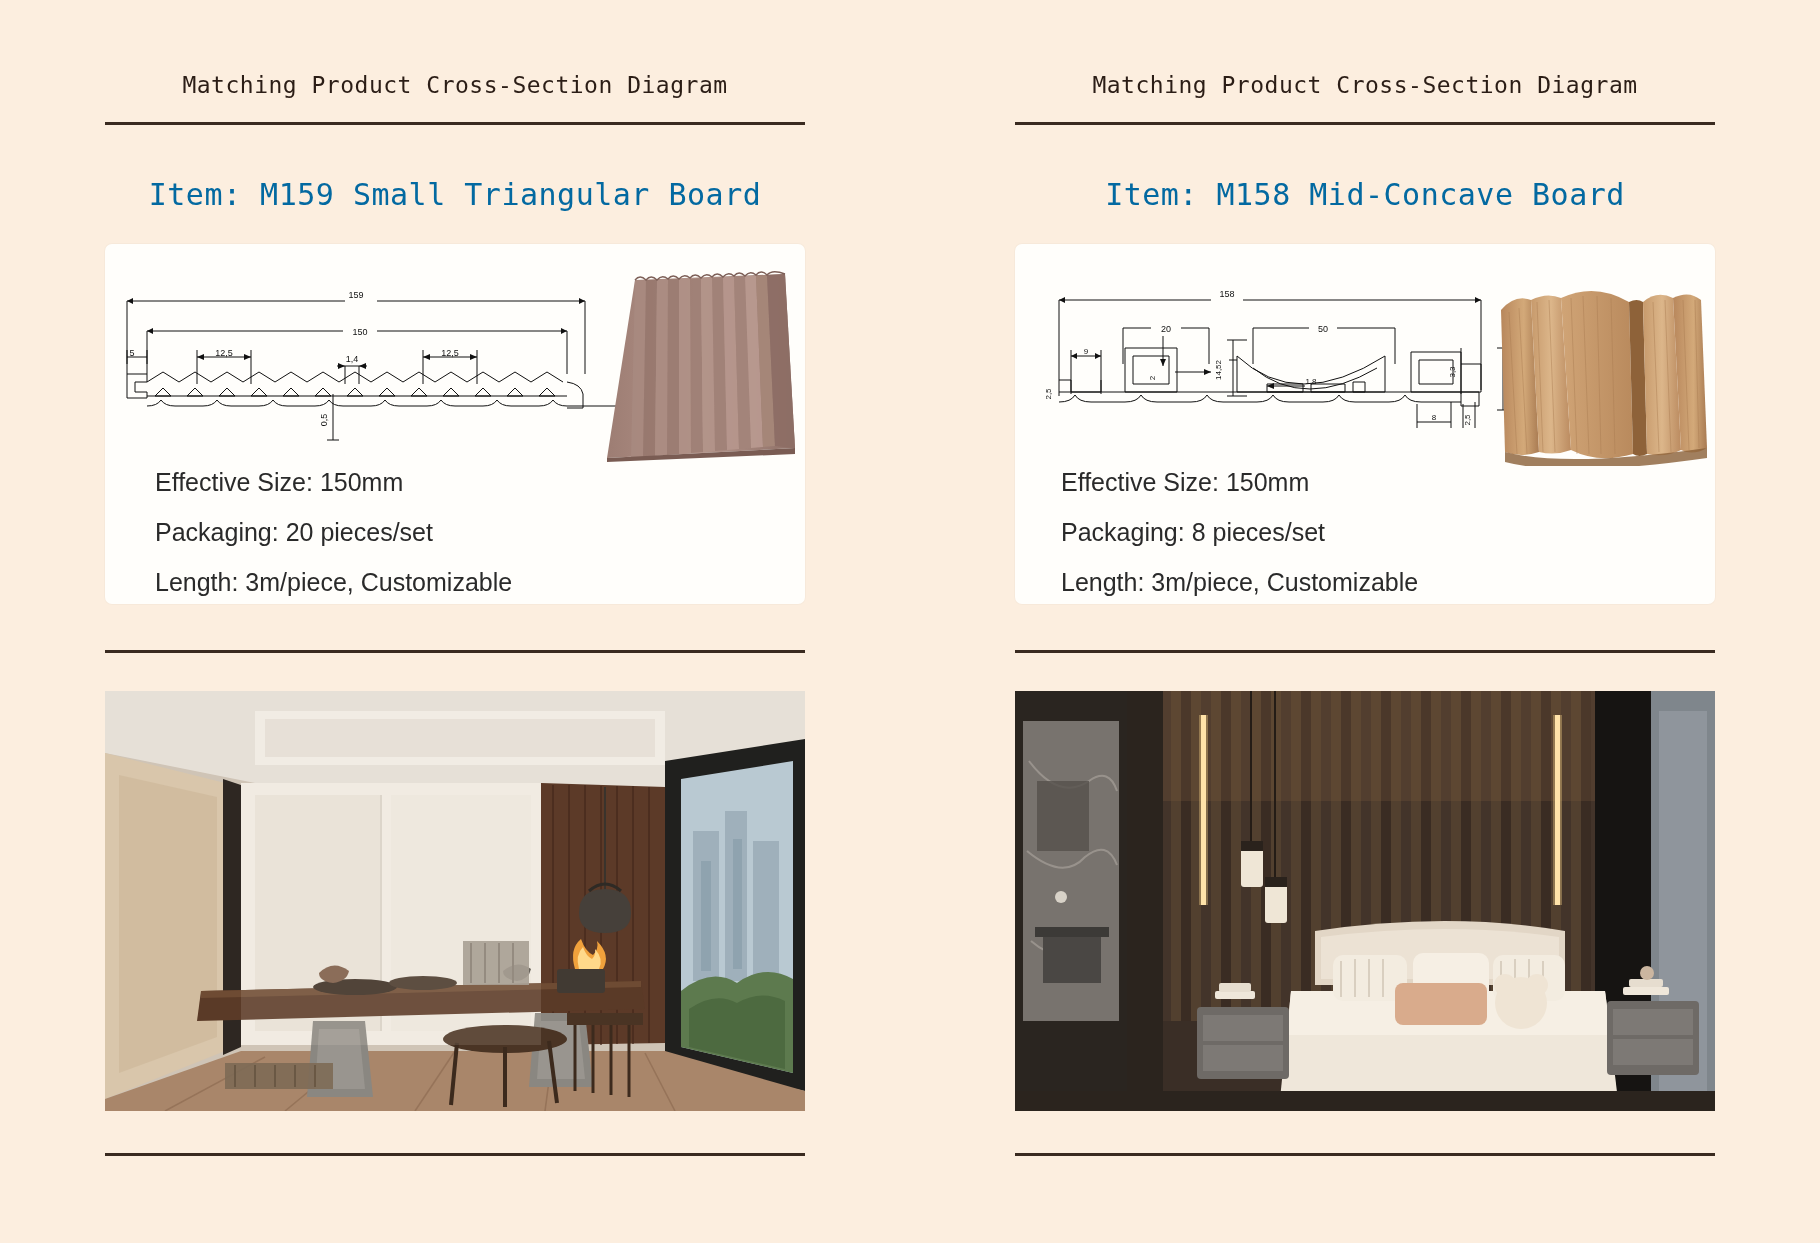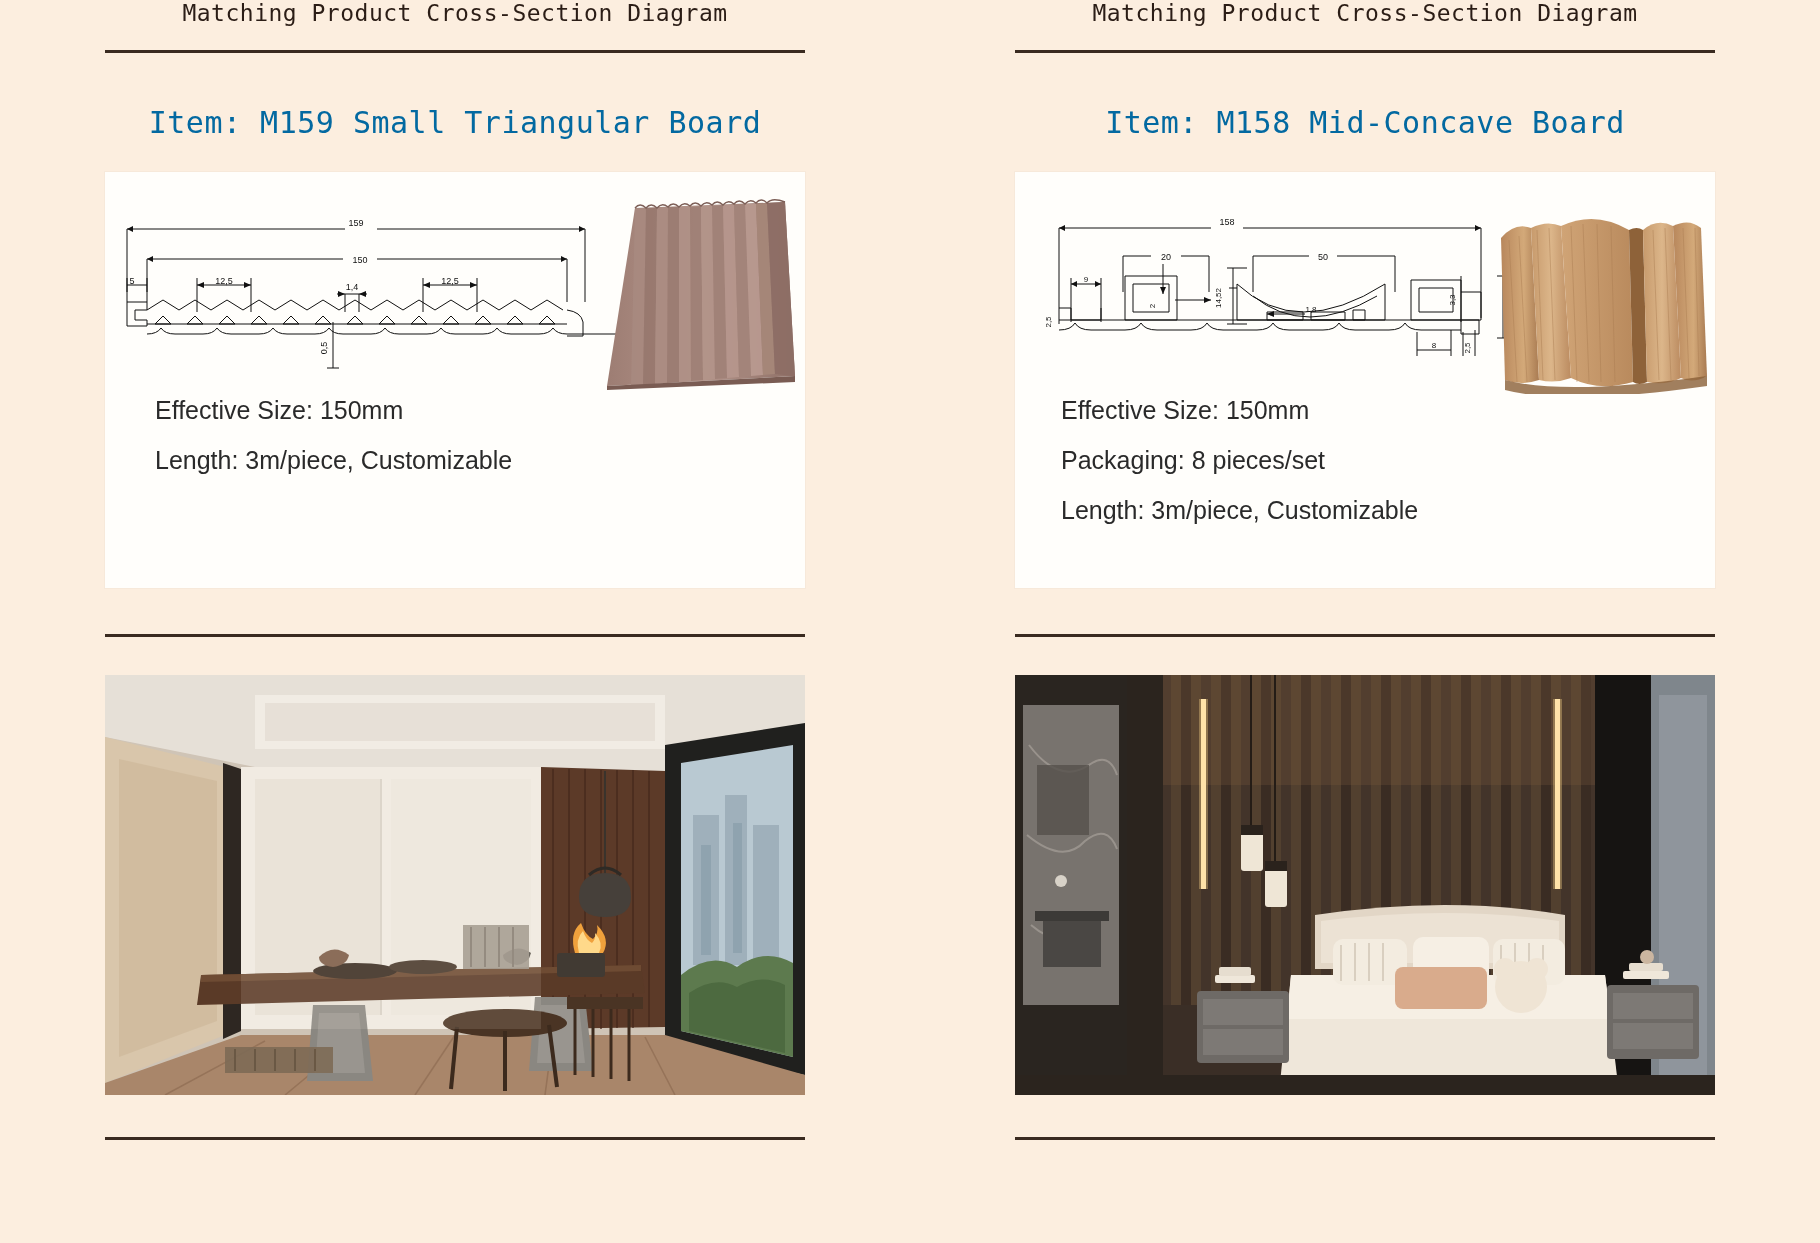--- a/index.html
+++ b/index.html
@@ -11,43 +11,45 @@
   }
   .page{position:relative;width:1820px;height:1243px;display:flex;}
   .panel{width:910px;height:1243px;position:relative;box-sizing:border-box;}
 
   .panel-head{
     text-align:center;
     font-family:"DejaVu Sans Mono","Liberation Mono",monospace;
     font-size:23px;
     letter-spacing:.5px;
     color:#2b1d16;
+    padding-top:72px;
   }
   .rule{
     height:3px;background:#3a2a20;
     margin:24px auto 0 auto;
     width:700px;
   }
 
   .item-title{
     text-align:center;
     font-family:"DejaVu Sans Mono","Liberation Mono",monospace;
     font-size:30px;
     color:#0369a1;
     margin-top:52px;
     letter-spacing:.5px;
   }
 
   .card{
-    width:700px;height:416px;
+    width:700px;height:360px;
     background:#fffefb;
     margin:32px auto 0 auto;
     position:relative;
     overflow:hidden;
     box-shadow:0 0 0 1px rgba(0,0,0,0.02);
+    border-radius:7px;
   }
 
   
   .draw{position:absolute;left:0;top:0;width:700px;height:215px;}
   .draw svg{display:block;}
   .dim{font-family:"Liberation Sans",sans-serif;font-size:9px;fill:#111;}
   .dim.small{font-size:8px;}
 
   
   .render{position:absolute;}
@@ -220,20 +222,21 @@
           </g>
 
           <path d="M46 18 q5 -6 11 0 q5 -6 11 0 q5 -6 11 -1 q5 -6 11 0 q5 -6 11 -1 q5 -6 11 0 q5 -6 11 -1 q5 -6 11 0 q5 -6 11 -1 q5 -6 11 0 q5 -6 11 -1 q5 -6 11 0 q5 -6 18 -1" fill="none" stroke="#7d5f57" stroke-width="1.4"></path>
 
           <path d="M18 196 L206 186 L206 192 L18 200 Z" fill="#7a5c53"></path>
         </svg>
       </div>
 
       <div class="specs">
         <div class="spec-line">Effective Size: 150mm</div>
+        <div class="spec-line">Packaging: 20 pieces/set</div>
         <div class="spec-line">Length: 3m/piece, Customizable</div>
       </div>
     </div>
 
     <div class="mid-rule"></div>
 
     <div class="photo">
       <svg width="700" height="420" viewBox="0 0 700 420">
         <rect width="700" height="420" fill="#cfc4b6"></rect>
 

